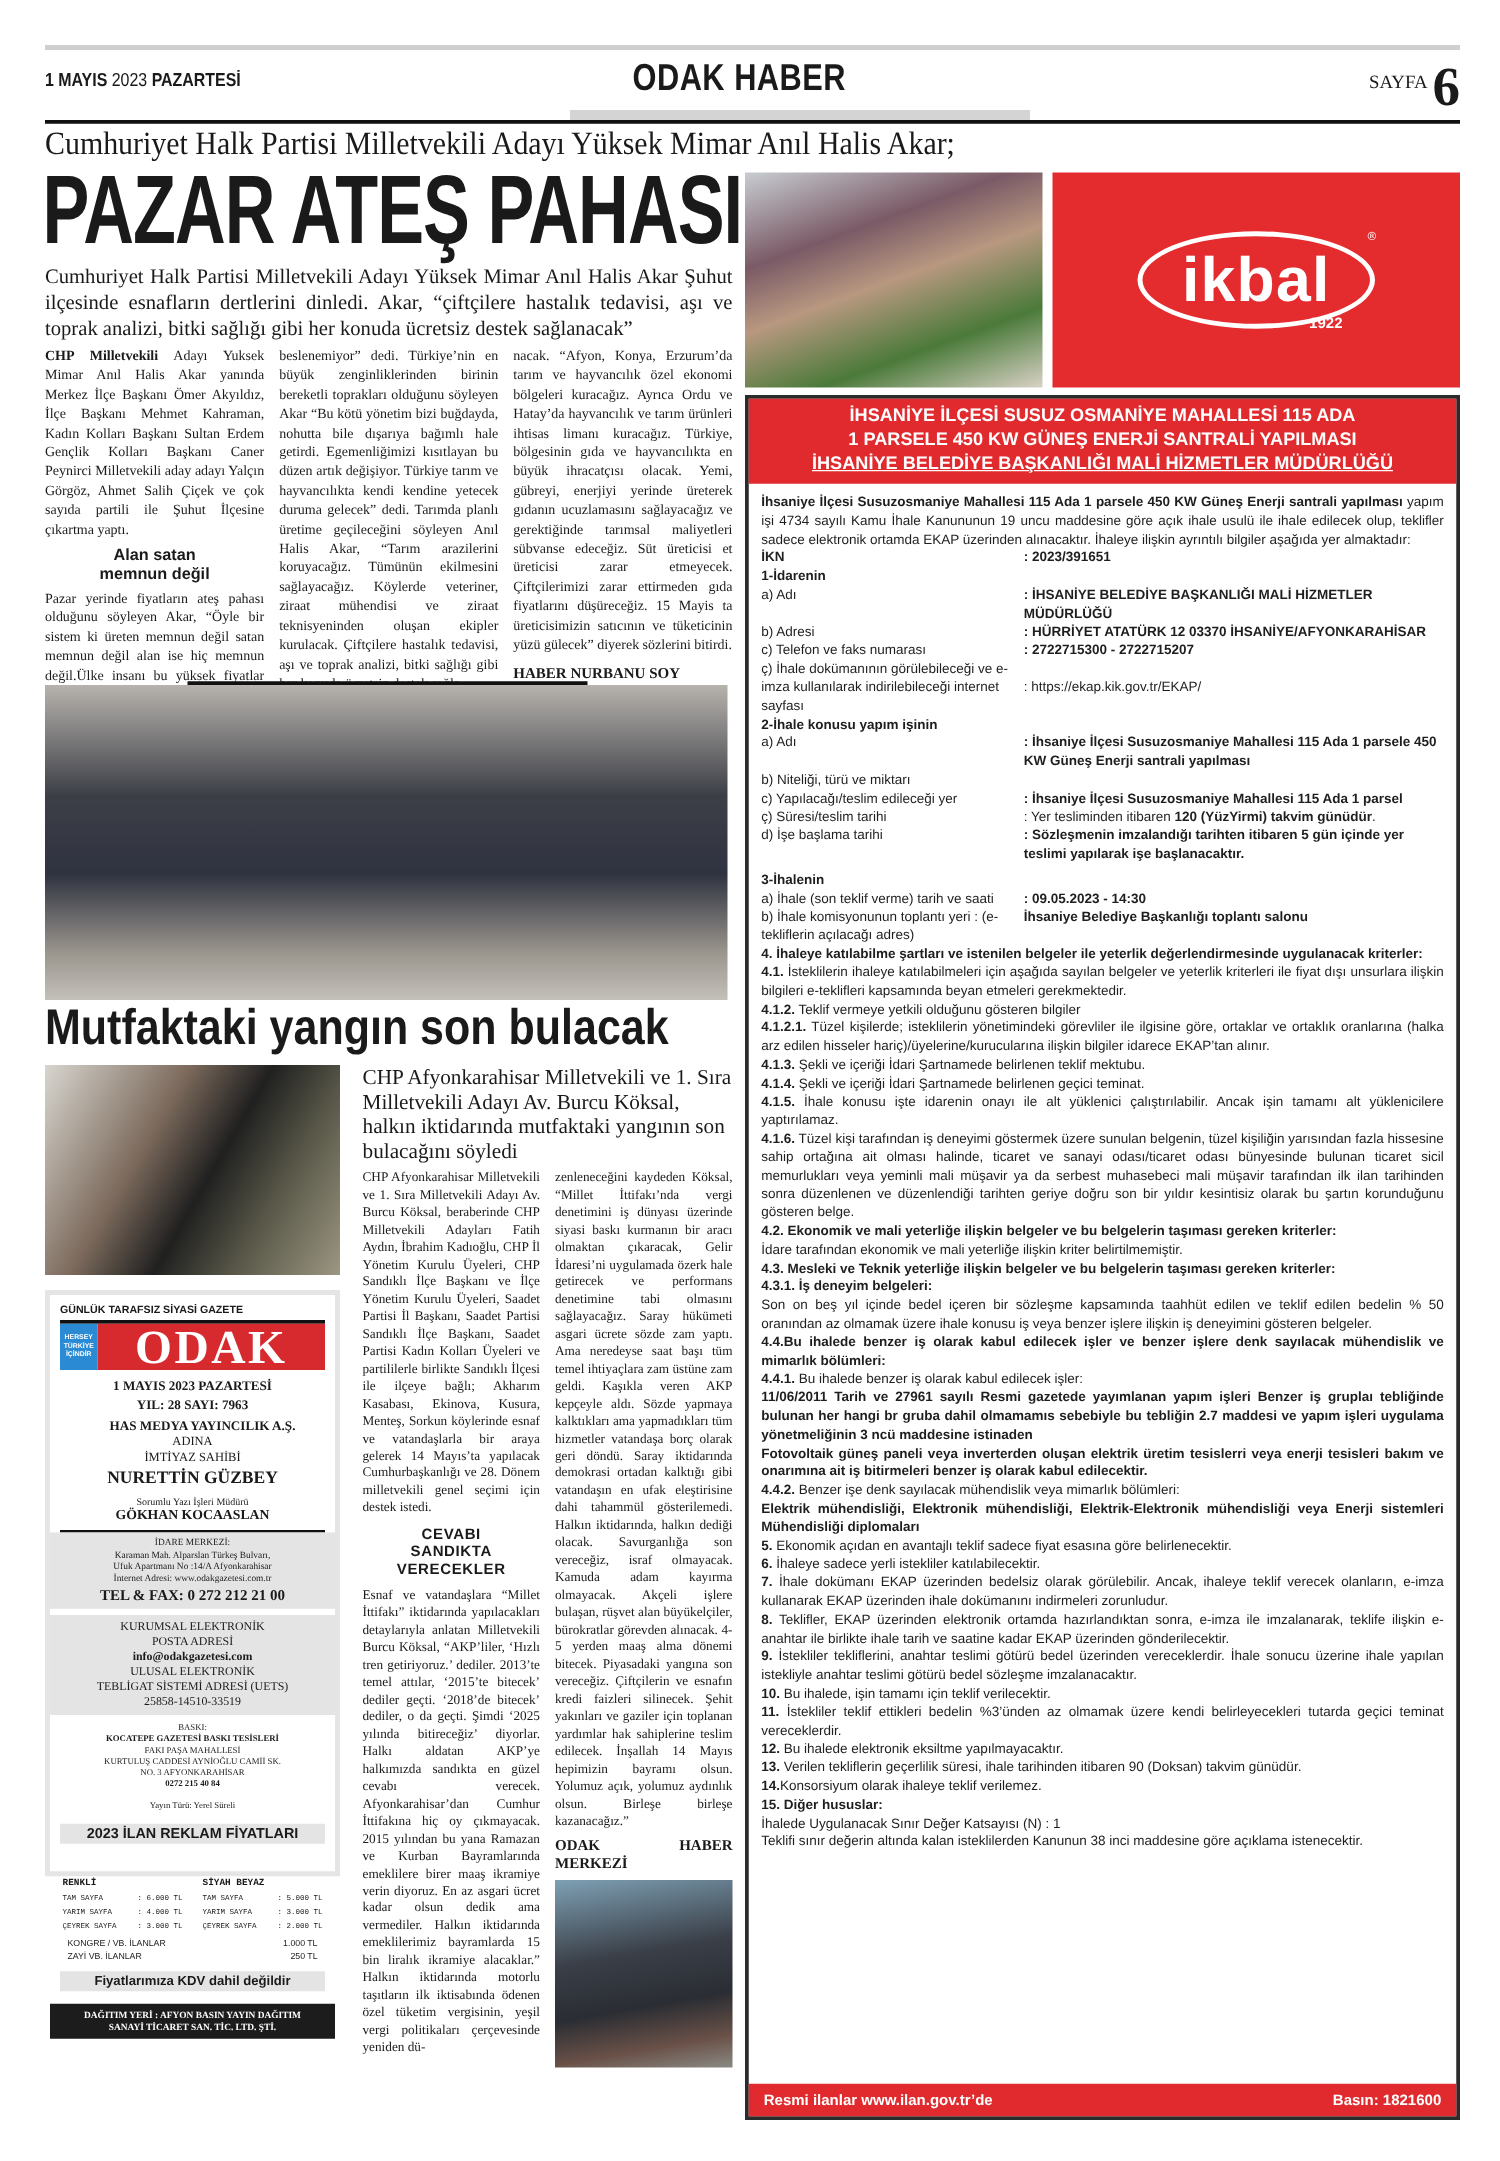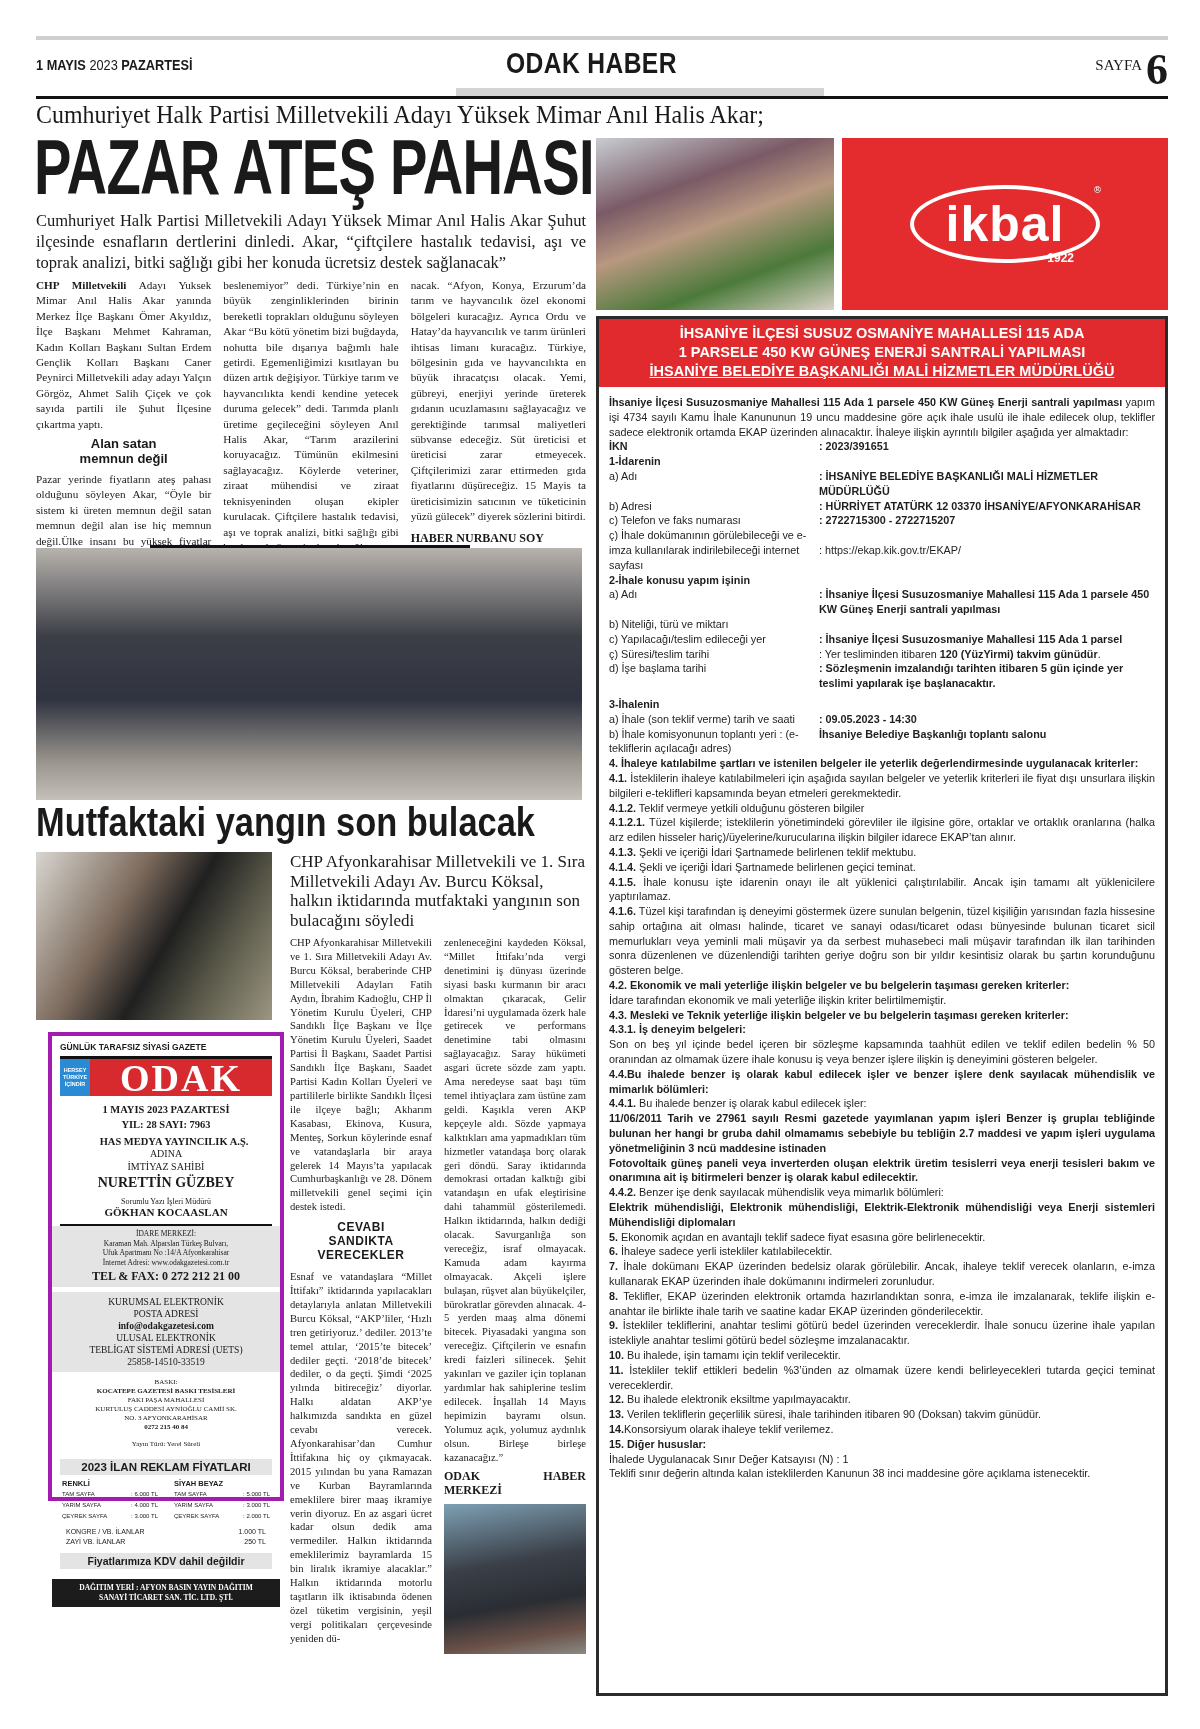--- a/index.html
+++ b/index.html
@@ -36,42 +36,42 @@
   .rule-photo { left: 150px; top: 545px; width: 320px; height: 3px; background: #111; }
   .head2 { left: 36px; top: 800px; font-family: "Liberation Sans", sans-serif; font-size: 40px; font-weight: bold; white-space: nowrap; transform: scaleX(0.86); transform-origin: left; }
   .photo-woman { left: 36px; top: 852px; width: 236px; height: 168px; background: linear-gradient(120deg,#d8d6d0 0%,#7c6a5c 35%,#202020 55%,#5b5a4a 75%,#9c9682 100%); }
 
   .deck { left: 290px; top: 852px; width: 296px; font-family: "Liberation Serif", serif; font-size: 17px; line-height: 19.5px; }
   .cols2 { left: 290px; top: 936px; width: 296px; display: flex; gap: 12px; font-size: 10.6px; line-height: 13.9px; font-family: "Liberation Serif", serif; }
   .cols2 .col { flex: 1; text-align: justify; }
   .subhead2 { font-family: "Liberation Sans", sans-serif; font-weight: bold; font-size: 12px; text-align: center; line-height: 14px; margin: 6px 0 8px; letter-spacing: 0.5px; }
   .photo-crowd { width: 100%; height: 150px; margin-top: 6px; background: linear-gradient(170deg,#7ea0b4 0%,#3a3f48 40%,#2a2d33 65%,#6a5148 85%,#8a8a84 100%); }
 
-  .imprint { left: 48px; top: 1032px; width: 236px; height: 469px; background: #a21caf; padding: 4px; }
+  .imprint { left: 36px; top: 1032px; width: 236px; height: 469px; background: #e5e5e5; padding: 4px; }
   .imp-inner { background: #fff; height: 100%; }
   .imp-tag { font-family: "Liberation Sans", sans-serif; font-size: 8.5px; font-weight: bold; padding: 6px 8px 2px; }
   .imp-logo { margin: 2px 8px; height: 40px; display:flex; border-top: 3px solid #111; }
   .imp-logo .blue { width: 30px; background: #2a8ad4; color:#fff; font-family:"Liberation Sans",sans-serif; font-size:5.5px; font-weight:bold; display:flex; align-items:center; justify-content:center; text-align:center; line-height:7px; }
   .imp-logo .red { flex:1; background:#d62a2f; color:#fff; font-family:"Liberation Serif",serif; font-size:38px; font-weight:bold; display:flex; align-items:center; justify-content:center; letter-spacing: 2px; line-height:1; }
   .imp-c { text-align: center; font-family: "Liberation Serif", serif; }
   .imp-date { font-size: 10.5px; font-weight: bold; margin-top: 6px; line-height: 15px; }
   .imp-pub { font-size: 10.5px; font-weight: bold; margin-top: 4px; margin-left: 16px; }
   .imp-sm { font-size: 10px; line-height: 13px; }
   .imp-name { font-size: 14px; font-weight: bold; margin-top: 2px; }
   .imp-resp { font-size: 8px; margin-top: 6px; }
   .imp-resp-name { font-size: 11px; font-weight: bold; }
   .imp-rule { height: 2px; background: #111; margin: 6px 8px 0; }
   .imp-gray { background: #e4e4e4; margin: 0 0; padding: 3px 6px; }
   .imp-addr { font-size: 7.5px; line-height: 9.5px; }
   .imp-tel { font-size: 12px; font-weight: bold; margin-top: 2px; }
   .imp-kurumsal { font-size: 9.5px; line-height: 12px; margin-top: 5px; padding: 4px 6px; background: #e4e4e4; }
   .imp-baski { font-size: 7px; line-height: 9px; padding: 6px 4px 2px; }
   .imp-turu { font-size: 7px; margin-top: 8px; }
   .price-title { margin: 8px 8px 0; background: #e4e4e4; font-family: "Liberation Sans", sans-serif; font-size: 11.5px; font-weight: bold; text-align: center; padding: 2px; }
-  .price-grid { display:flex; padding: 3px 10px; gap: 16px; font-family:Liberation Sans, sans-serif; font-size: 6px; line-height: 11px; }
+  .price-grid { display:flex; padding: 3px 10px; gap: 16px; font-family:Liberation Mono, monospace; font-size: 6px; line-height: 11px; margin-top: 24px; }
   .price-grid .pcol { flex:1; }
   .price-grid .phead { font-weight:bold; font-size: 7.5px; }
   .price-grid .row { display:flex; justify-content:space-between; }
   .price-extra { padding: 2px 14px; font-family:"Liberation Sans",sans-serif; font-size: 7px; line-height: 10px; }
   .price-extra .row { display:flex; justify-content:space-between; }
   .kdv { margin: 4px 8px; background:#e4e4e4; font-family:"Liberation Sans",sans-serif; font-size: 10.5px; font-weight:bold; text-align:center; padding: 2px; }
   .dagitim { margin-top: 10px; background: #1c1c1c; color:#fff; font-family:"Liberation Serif",serif; font-size: 7.5px; font-weight:bold; text-align:center; line-height: 10px; padding: 4px; }
 
   .notice { left: 596px; top: 316px; width: 572px; height: 1380px; border: 3px solid #2b2b2b; background: #fff; }
   .notice-head { background: #e02a2e; color: #fff; font-family: "Liberation Sans", sans-serif; font-weight: bold; text-align: center; font-size: 14.5px; line-height: 19px; padding: 5px 4px 6px; }
@@ -336,13 +336,17 @@
         <p><b>10.</b><span> Bu ihalede, işin tamamı için teklif verilecektir.</span></p>
         <p><b>11.</b><span> İstekliler teklif ettikleri bedelin %3’ünden az olmamak üzere kendi belirleyecekleri tutarda geçici teminat vereceklerdir.</span></p>
         <p><b>12.</b><span> Bu ihalede elektronik eksiltme yapılmayacaktır.</span></p>
         <p><b>13.</b><span> Verilen tekliflerin geçerlilik süresi, ihale tarihinden itibaren 90 (Doksan) takvim günüdür.</span></p>
         <p><b>14.</b><span>Konsorsiyum olarak ihaleye teklif verilemez.</span></p>
         <p><b>15. Diğer hususlar:</b><span></span></p>
         <p><b></b><span>İhalede Uygulanacak Sınır Değer Katsayısı (N) : 1</span></p>
         <p><b></b><span>Teklifi sınır değerin altında kalan isteklilerden Kanunun 38 inci maddesine göre açıklama istenecektir.</span></p>
       </div>
   </div>
+  <div class="notice-foot">
+    <span>Resmi ilanlar www.ilan.gov.tr’de</span>
+    <span>Basın:  1821600</span>
+  </div>
 </div>
 
 </body></html>

